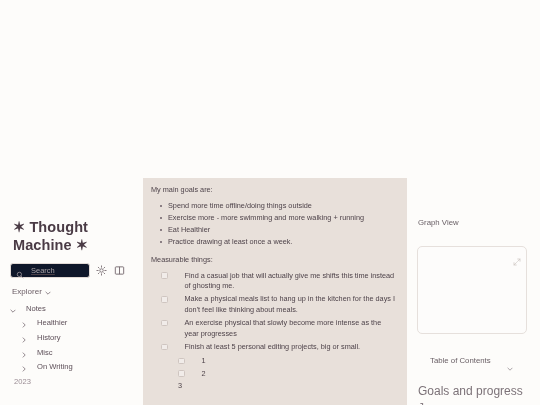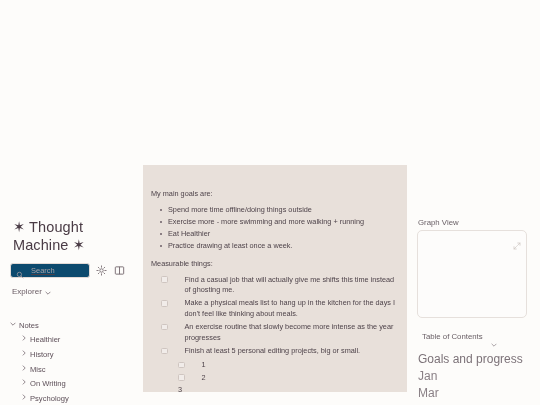--- a/index.html
+++ b/index.html
@@ -21,38 +21,38 @@
     position: absolute;
     left: 0;
     top: 215px;
     width: 136px;
     height: 190px;
     padding: 0 10px;
     box-sizing: border-box;
   }
   .site-title {
     font-size: 14.5px;
-    font-weight: 400;
+    font-weight: 700;
     line-height: 1.22;
     color: #4a3b45;
     letter-spacing: 0.1px;
     margin: 4px 0 9px 3px;
   }
   .search-row {
     display: flex;
     align-items: center;
     gap: 5px;
     margin-bottom: 9px;
   }
   .search-box {
     flex: 1 1 auto;
     height: 15px;
     border: 1px solid #e2dad6;
     border-radius: 3px;
-    background: #0c4a6e;
+    background: #0f172a;
     display: flex;
     align-items: center;
     gap: 4px;
     padding: 0 5px;
     box-sizing: border-box;
     text-decoration: underline;
   }
   .search-box .placeholder {
     font-size: 7.5px;
     color: #a8a0a4;
@@ -71,57 +71,57 @@
     justify-content: center;
     flex: 0 0 auto;
   }
 
   .explorer-head {
     font-size: 8px;
     color: #6a5c64;
     display: flex;
     align-items: center;
     gap: 3px;
-    margin: 0 0 22px 2px;
+    margin: 0 0 5px 2px;
   }
   .tree {
     margin: 0;
     padding: 0;
     list-style: none;
   }
   .tree-row {
     display: flex;
-    align-items: flex-start;
-    gap: 3px;
+    align-items: flex-end;
+    gap: 10px;
     font-size: 7.6px;
     line-height: 1;
     color: #5d4f58;
     padding: 2.4px 0;
   }
   .tree-row.folder-root { margin-left: 0px; }
   .tree-row.child { margin-left: 11px; }
   .tree-row.leaf { margin-left: 4px; color: #594b54; }
   .tree-row.leaf.muted { color: #9b8d95; }
   .leaf-text { line-height: 1.3; }
   .chev {
     width: 6px;
     height: 6px;
     flex: 0 0 auto;
   }
 
   
   #content-panel {
     position: absolute;
     left: 143px;
-    top: 165px;
+    top: 178px;
     width: 264px;
     height: 227px;
     background: #e8e0da;
     box-sizing: border-box;
-    padding: 24px 12px 0 8px;
+    padding: 7px 12px 0 8px;
     overflow: hidden;
   }
   .para {
     font-size: 7.3px;
     color: #4e434a;
     margin: 0 0 6px 0;
     line-height: 1.35;
   }
   .bullets {
     margin: 0 0 7px 0;
@@ -186,21 +186,21 @@
     position: absolute;
     left: 417px;
     top: 218px;
     width: 118px;
     height: 187px;
     box-sizing: border-box;
   }
   .rs-title {
     font-size: 7.8px;
     color: #6a6066;
-    margin: 0 0 3px 1px;
+    margin: 0 0 19px 1px;
   }
   .graph-box {
     position: relative;
     width: 110px;
     height: 88px;
     border: 1px solid #e6e0dc;
     border-radius: 5px;
     background: #fdfcfb;
     box-sizing: border-box;
   }
@@ -210,21 +210,21 @@
     top: 5px;
     width: 8px;
     height: 8px;
   }
   .toc-head {
     display: flex;
     align-items: center;
     gap: 4px;
     margin: 10px 0 5px 1px;
   }
-  .toc-head .rs-title { margin: 4px; }
+  .toc-head .rs-title { margin: 12px; }
   .toc-list { margin: 0; padding: 0; list-style: none; }
   .toc-list li {
     font-size: 12px;
     color: #8a8086;
     line-height: 1;
     padding: 2.6px 0 2.6px 1px;
   }
   .toc-list li.lead { color: #7c7278; }
 </style>
 </head>
@@ -310,28 +310,20 @@
       <span class="leaf-text">Misc</span>
     </li>
     <li class="tree-row child">
       <span class="chev">
         <svg viewBox="0 0 10 10" width="6" height="6">
             <polyline points="3.5,1.5 7,5 3.5,8.5" fill="none" stroke="#6a5c64" stroke-width="1.2" stroke-linecap="round" stroke-linejoin="round"></polyline>
           </svg>
       </span>
       <span class="leaf-text">On Writing</span>
     </li>
-    <li class="tree-row child">
-      <span class="chev">
-        <svg viewBox="0 0 10 10" width="6" height="6">
-            <polyline points="3.5,1.5 7,5 3.5,8.5" fill="none" stroke="#6a5c64" stroke-width="1.2" stroke-linecap="round" stroke-linejoin="round"></polyline>
-          </svg>
-      </span>
-      <span class="leaf-text">Psychology</span>
-    </li>
     <li class="tree-row leaf muted">
       <span class="leaf-text">2023</span>
     </li>
     <li class="tree-row leaf">
       
     </li>
   </ul>
 </div>
 
 <div id="content-panel">
@@ -351,21 +343,21 @@
     <li class="task">
       <span class="cb"></span>
       <span class="tx">Find a casual job that will actually give me shifts this time instead of ghosting me.</span>
     </li>
     <li class="task">
       <span class="cb"></span>
       <span class="tx">Make a physical meals list to hang up in the kitchen for the days I don't feel like thinking about meals.</span>
     </li>
     <li class="task">
       <span class="cb"></span>
-      <span class="tx">An exercise routine that slowly become more intense as the year progresses</span>
+      <span class="tx">An exercise physical that slowly become more intense as the year progresses</span>
     </li>
     <li class="task">
       <span class="cb"></span>
       <span class="tx">Finish at least 5 personal editing projects, big or small.</span>
     </li>
     <li>
       <ul class="subtasks">
         <li class="task sub">
           <span class="cb"></span>
           <span class="tx">1</span>

